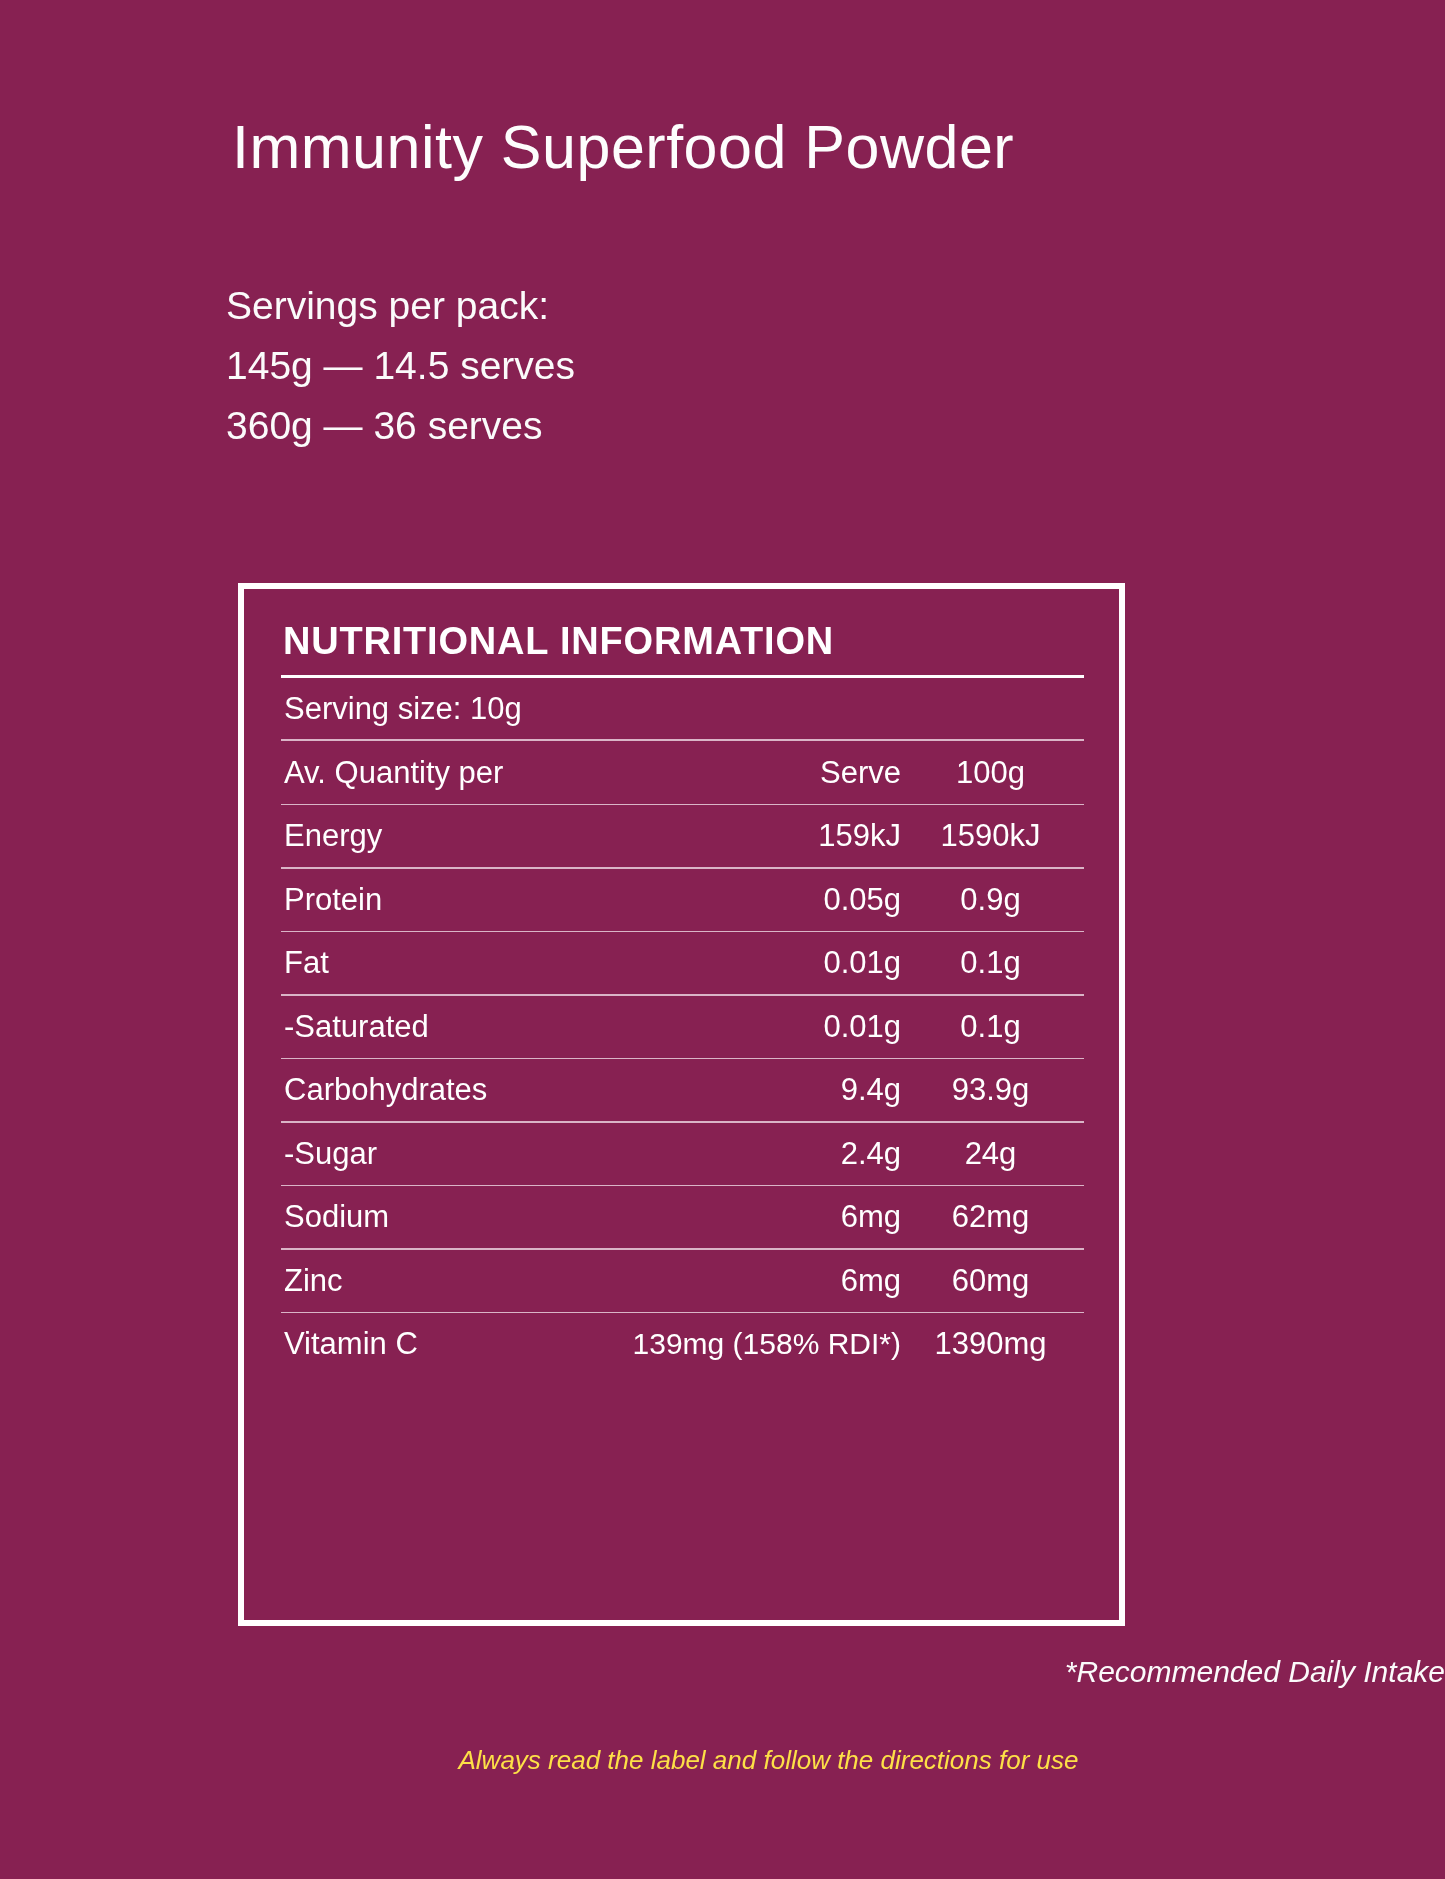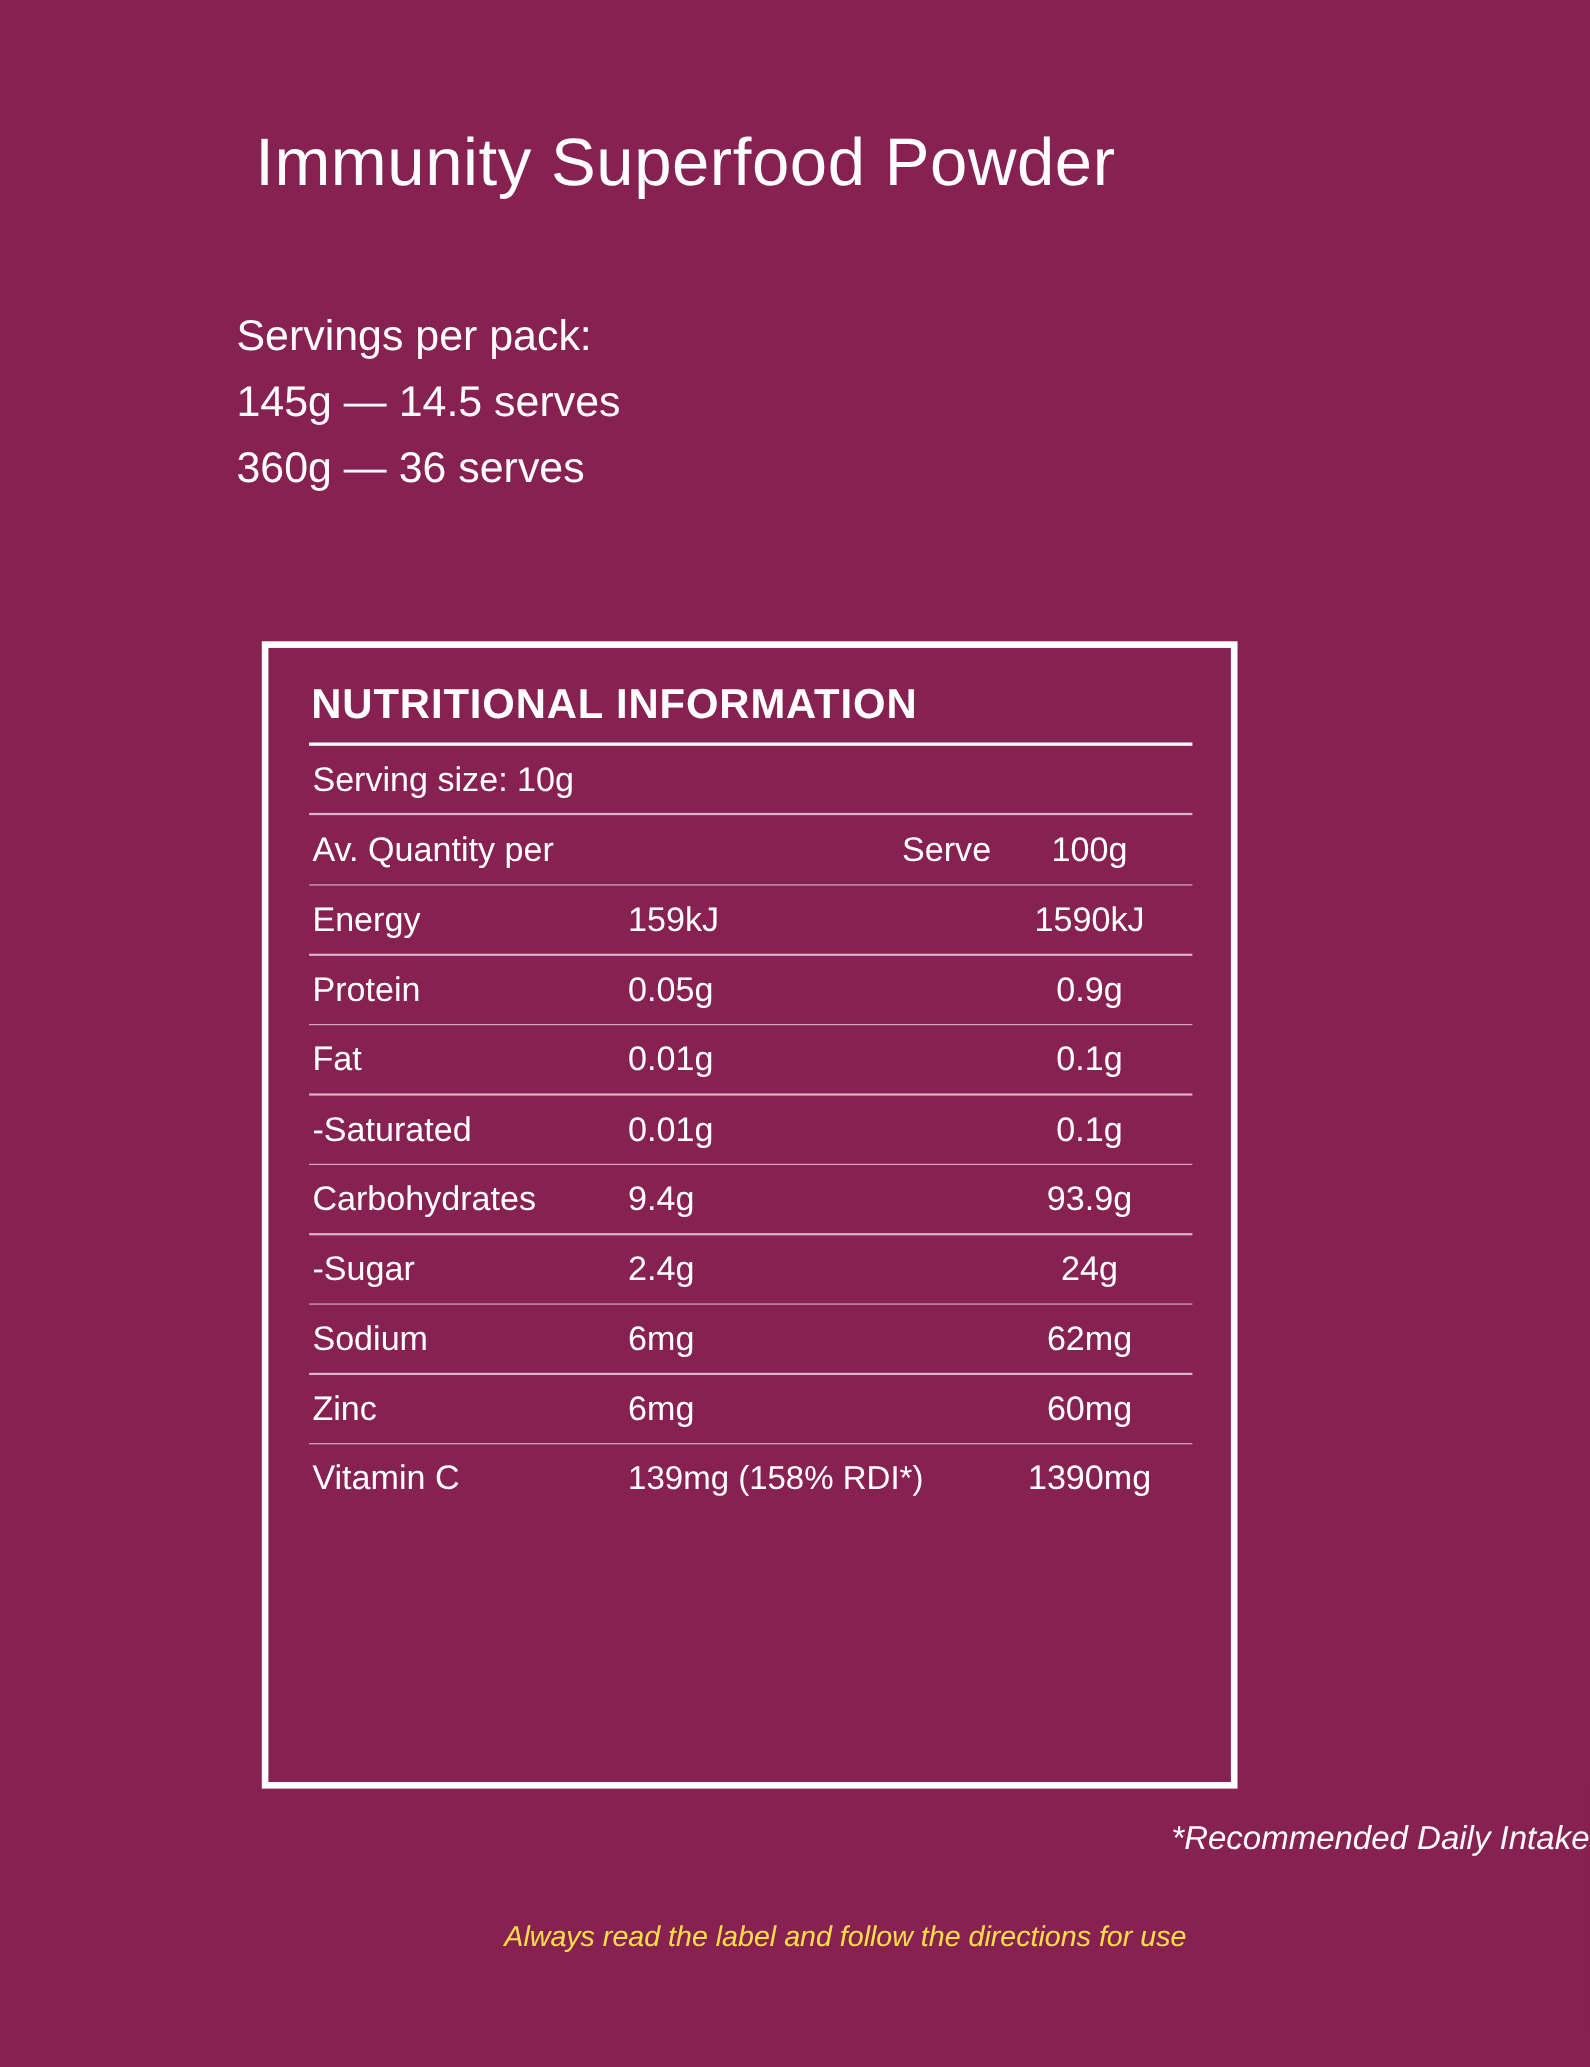--- a/index.html
+++ b/index.html
@@ -27,21 +27,21 @@
     left: 232px;
     top: 112px;
     font-size: 61px;
     font-weight: 400;
     letter-spacing: 0.5px;
     color: #fdfdfd;
     white-space: nowrap;
   }
   .servings-block {
     position: absolute;
-    left: 215px;
+    left: 226px;
     top: 276px;
     font-size: 39px;
     line-height: 60px;
     color: #fbfbfb;
   }
   .servings-block div {
     white-space: nowrap;
   }
   .nut-box {
     position: absolute;
@@ -90,21 +90,21 @@
     box-sizing: border-box;
   }
   .row .c-label {
     width: 290px;
     padding-left: 3px;
     box-sizing: border-box;
     white-space: nowrap;
   }
   .row .c-serve {
     width: 330px;
-    text-align: left;
+    text-align: right;
     box-sizing: border-box;
     white-space: nowrap;
   }
   .row .c-100 {
     flex: 1;
     text-align: center;
     padding-right: 4px;
     box-sizing: border-box;
     white-space: nowrap;
   }

